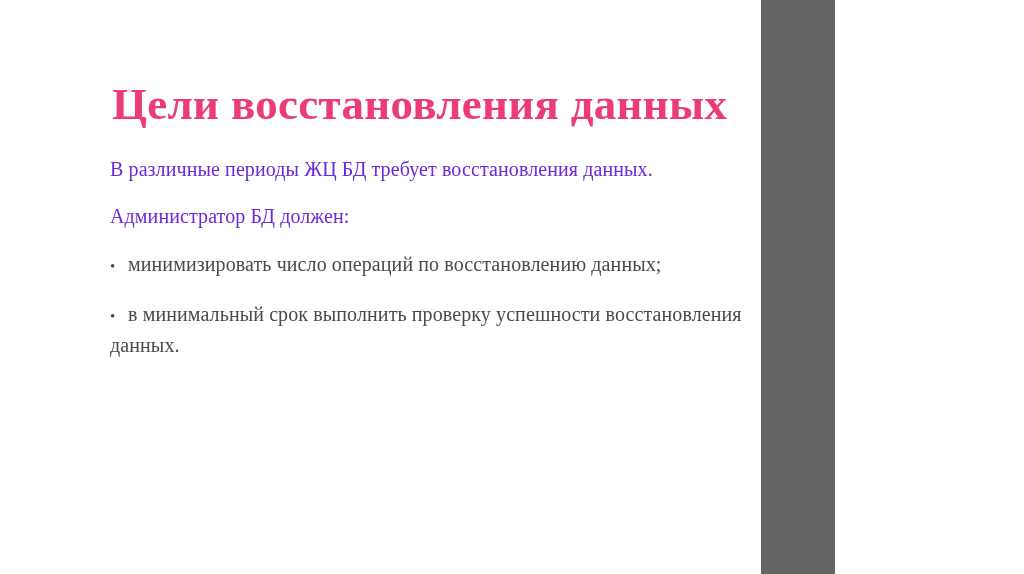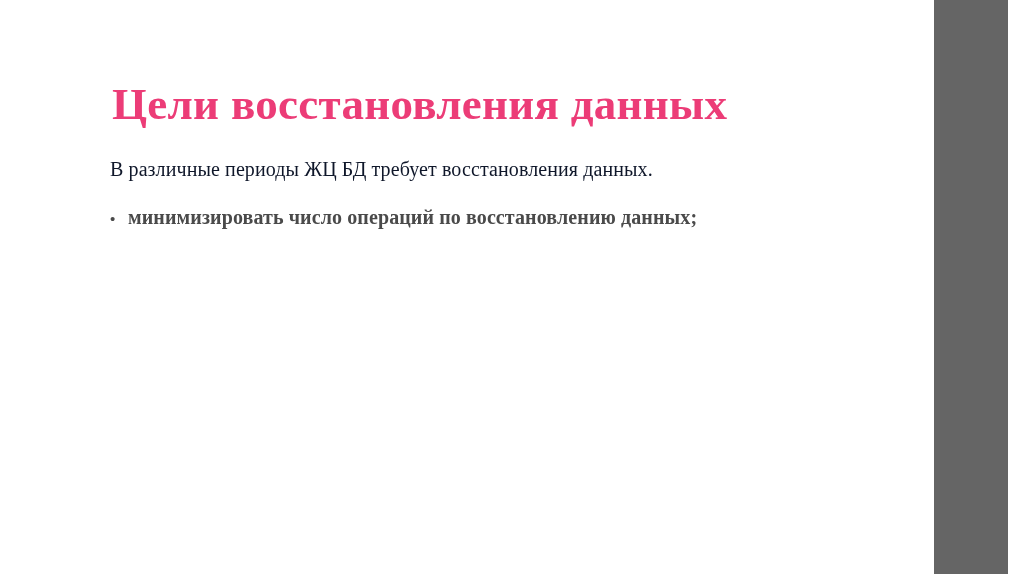--- a/index.html
+++ b/index.html
@@ -10,21 +10,21 @@
   body {
     width: 1024px;
     height: 574px;
     background: #ffffff;
     font-family: "Liberation Serif", "DejaVu Serif", serif;
     overflow: hidden;
   }
 
   #slide {
     position: relative;
-    width: 1008px;
+    width: 835px;
     height: 574px;
     background: #ffffff;
     box-sizing: border-box;
   }
 
   
   #side-band {
     position: absolute;
     top: 0;
     right: 0;
@@ -53,41 +53,40 @@
     left: 110px;
     top: 156px;
     width: 690px;
   }
 
   .para {
     margin: 0 0 21px 0;
     font-family: "Liberation Serif", "DejaVu Serif", serif;
     font-size: 20px;
     line-height: 26px;
-    color: #0f172a;
+    color: #6d28d9;
     letter-spacing: 0.1px;
   }
 
   .bullet-list {
     list-style: none;
     margin: 17px 0 0 0;
     padding: 0;
   }
 
   .bullet-item {
     position: relative;
     margin: 0 0 19px 0;
     padding-left: 0;
     font-family: "Liberation Serif", "DejaVu Serif", serif;
     font-size: 20px;
     line-height: 29px;
     color: #4A4A4A;
     letter-spacing: 0.1px;
     text-indent: 0;
-    font-weight: bold;
   }
 
   .bullet-dot {
     display: inline-block;
     width: 18px;
     color: #4A4A4A;
     font-size: 15px;
     vertical-align: baseline;
   }
 
@@ -101,25 +100,29 @@
 <div id="slide">
 
   <div id="side-band"></div>
 
   <h1 id="slide-title">Цели восстановления данных</h1>
 
   <div id="body-block">
 
     <p class="para">В различные периоды ЖЦ БД требует восстановления данных.</p>
 
+    <p class="para">Администратор БД должен:</p>
 
     <ul class="bullet-list">
 
       <li class="bullet-item">
         <span class="bullet-dot">•</span><span class="bullet-text">минимизировать число операций по восстановлению данных;</span>
       </li>
 
 
 
+      <li class="bullet-item">
+        <span class="bullet-dot">•</span><span class="bullet-text">в минимальный срок выполнить проверку успешности восстановления данных.</span>
+      </li>
 
     </ul>
   </div>
 </div>
 
 </body></html>

